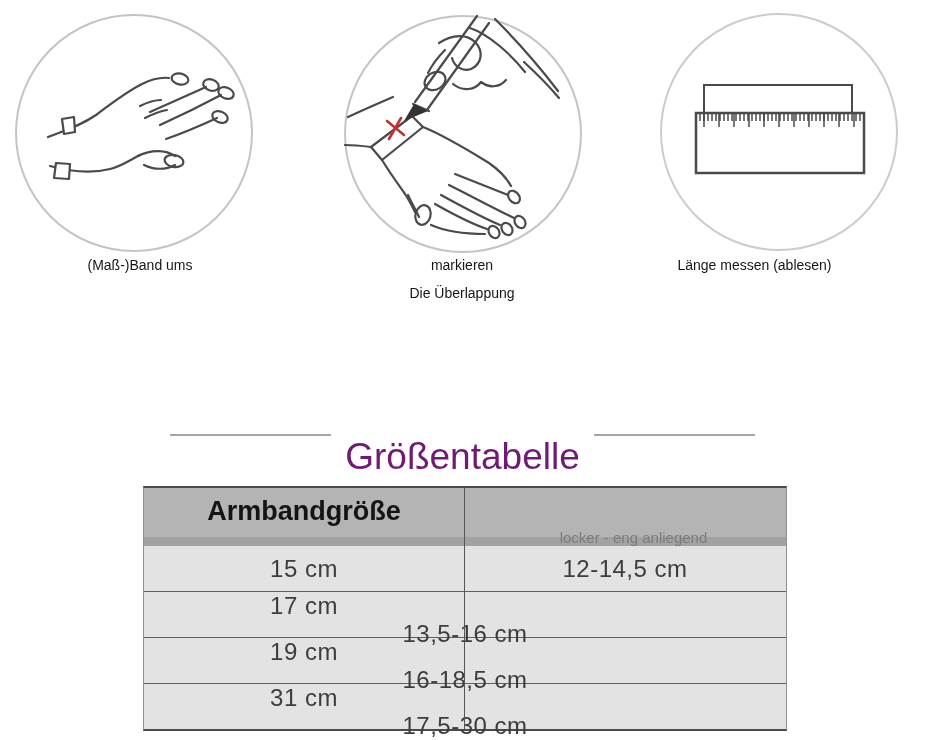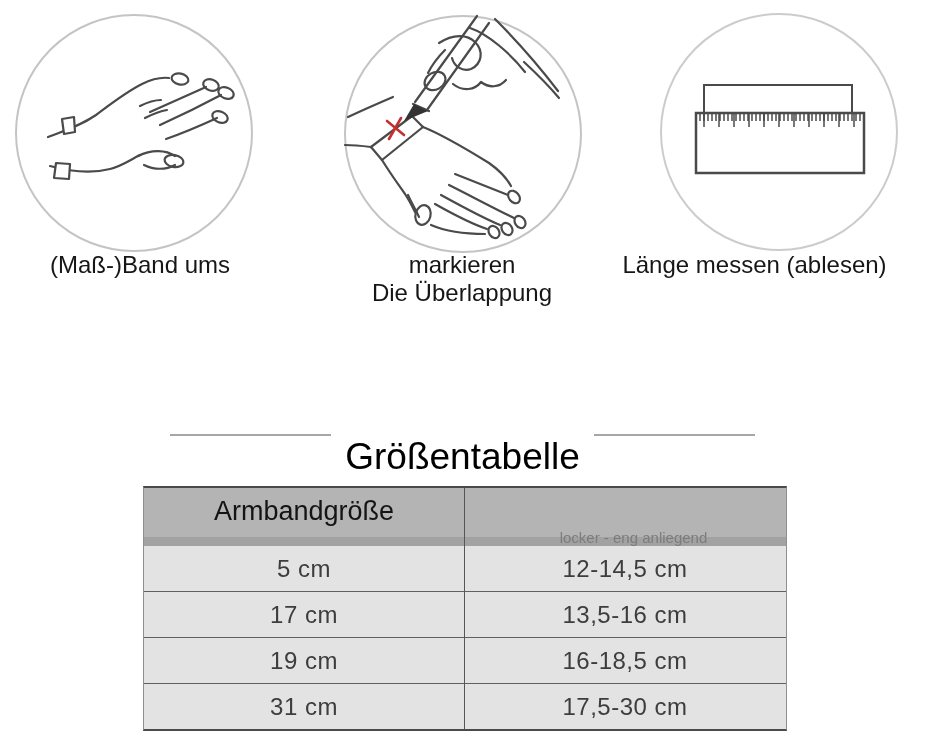--- a/index.html
+++ b/index.html
@@ -5,42 +5,42 @@
   html,body{margin:0;padding:0;background:#ffffff;}
   body{width:925px;height:740px;font-family:"Liberation Sans",sans-serif;}
   .canvas{position:relative;width:925px;height:740px;background:#ffffff;overflow:hidden;}
 
   .circle-wrap{position:absolute;width:240px;height:240px;}
   .circle-wrap svg{display:block;width:100%;height:100%;}
   #circle-1{left:14px;top:13px;}
   #circle-2{left:343px;top:14px;}
   #circle-3{left:659px;top:12px;}
 
-  .caption{position:absolute;text-align:center;font-size:24px;line-height:28px;color:#161616;}
+  .caption{position:absolute;text-align:center;font-size:14px;line-height:28px;color:#161616;}
   #caption-1{left:30px;top:251px;width:220px;}
   #caption-2{left:352px;top:251px;width:220px;}
   #caption-3{left:617px;top:251px;width:275px;}
 
   .title-row{position:absolute;top:410px;left:0;width:925px;height:50px;
              display:flex;align-items:center;justify-content:center;gap:14px;}
   .title-line{width:161px;height:2px;background:#a6a6a6;}
-  .main-title{font-size:37px;color:#000000;white-space:nowrap;margin-top:44px;}
+  .main-title{font-size:37px;color:#701a75;white-space:nowrap;margin-top:44px;}
 
   .size-table{position:absolute;left:143px;top:486px;width:642px;
               border-top:2px solid #4a4a4a;border-bottom:2px solid #4a4a4a;
               border-left:1px solid #8f8f8f;border-right:1px solid #8f8f8f;}
   .t-header{position:relative;height:58px;background:#b4b4b4;display:flex;}
   .t-header-strip{position:absolute;left:0;bottom:0;width:100%;height:9px;background:#a2a2a2;z-index:1;}
   .th-cell{position:relative;display:flex;flex-direction:column;align-items:center;justify-content:flex-start;}
-  .th-left{width:320px;}
+  .th-left{width:320px;font-weight:bold;}
   .th-right{flex:1;}
   .th-label{font-size:27px;color:#141414;margin-top:8px;z-index:2;}
   .th-sub{position:absolute;bottom:0px;width:100%;text-align:center;font-size:15px;color:#7c7c7c;z-index:2;margin-left:17px;}
   .t-row{display:flex;height:45px;background:#e3e3e3;}
-  .t-row + .t-row{border-top:1px solid #606060;}
+  .t-row + .t-row{border-top:1px solid #606060;flex-direction:column;}
   .td-cell{display:flex;align-items:center;justify-content:center;
            font-size:24px;color:#3d3d3d;letter-spacing:0.5px;}
   .td-left{width:320px;}
   .td-right{flex:1;}
   .t-divider{position:absolute;left:320px;top:0;bottom:0;width:1px;background:#565656;z-index:3;}
 </style>
 </head>
 <body>
 
 <div class="canvas">
@@ -162,21 +162,21 @@
     <div class="t-header">
       <div class="t-header-strip"></div>
       <div class="th-cell th-left">
         <div class="th-label">Armbandgröße</div>
       </div>
       <div class="th-cell th-right">
         <div class="th-sub">locker - eng anliegend</div>
       </div>
     </div>
     <div class="t-row">
-      <div class="td-cell td-left">5 cm</div>
+      <div class="td-cell td-left">15 cm</div>
       <div class="td-cell td-right">12-14,5 cm</div>
     </div>
     <div class="t-row">
       <div class="td-cell td-left">17 cm</div>
       <div class="td-cell td-right">13,5-16 cm</div>
     </div>
     <div class="t-row">
       <div class="td-cell td-left">19 cm</div>
       <div class="td-cell td-right">16-18,5 cm</div>
     </div>

